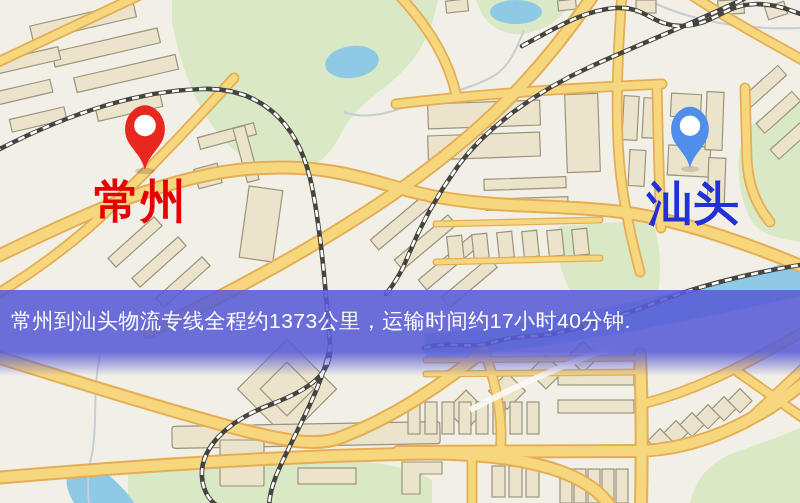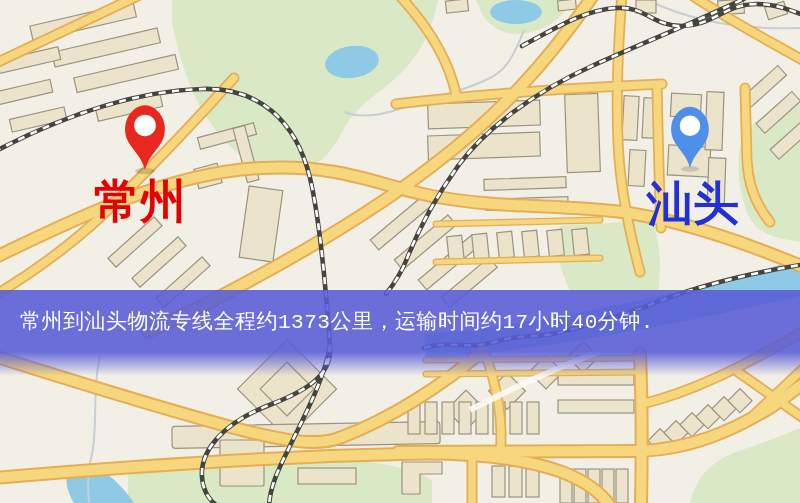--- a/index.html
+++ b/index.html
@@ -1,34 +1,34 @@
 <!DOCTYPE html>
 <html><head>
 <meta charset="utf-8">
 <style>
   html,body{margin:0;padding:0;background:#ffffff;}
   #stage{position:relative;width:800px;height:503px;overflow:hidden;
-         font-family:Liberation Mono, monospace;}
+         font-family:Liberation Sans, sans-serif;}
   #stage svg{position:absolute;left:0;top:0;}
   
   .rc{fill:none;stroke:#e5ad55;stroke-linecap:round;stroke-linejoin:round;}
   .rf{fill:none;stroke:#f7d77e;stroke-linecap:round;stroke-linejoin:round;}
   .w14 use{stroke-width:14;} .w10 use{stroke-width:10;}
   .w11 use{stroke-width:11;} .w7 use{stroke-width:7.5;}
   .w7t use{stroke-width:7;}  .w4 use{stroke-width:4.5;}
   .rail-base use{fill:none;stroke:#45443f;stroke-width:4.6;stroke-linecap:round;}
   .rail-dash use{fill:none;stroke:#ffffff;stroke-width:2.6;stroke-dasharray:7 6.5;}
   .bld{fill:#ece4ca;stroke:#9a947f;stroke-width:1.2;}
   .park{fill:#d9e8c5;stroke:none;}
   .water{fill:#8ec9e6;stroke:none;}
   .stream{fill:none;stroke:#c6ced6;stroke-width:2;}
   
   #banner{position:absolute;left:0;top:290px;width:800px;height:86px;
     background:linear-gradient(180deg,rgba(88,92,214,0.88) 0%,rgba(88,92,214,0.88) 72%,rgba(88,92,214,0) 100%);
-    box-sizing:border-box;padding:17px 0 0 20px;}
+    box-sizing:border-box;padding:17px 0 0 11px;}
   #banner span{color:#ffffff;font-size:21px;letter-spacing:0.5px;white-space:nowrap;}
   
   .lbl-origin{fill:#e60000;font-size:46px;font-weight:600;}
   .lbl-dest{fill:#2230d8;font-size:46px;font-weight:600;}
 </style>
 </head>
 <body>
 
 <div id="stage">
   <svg width="800" height="503" viewBox="0 0 800 503">

